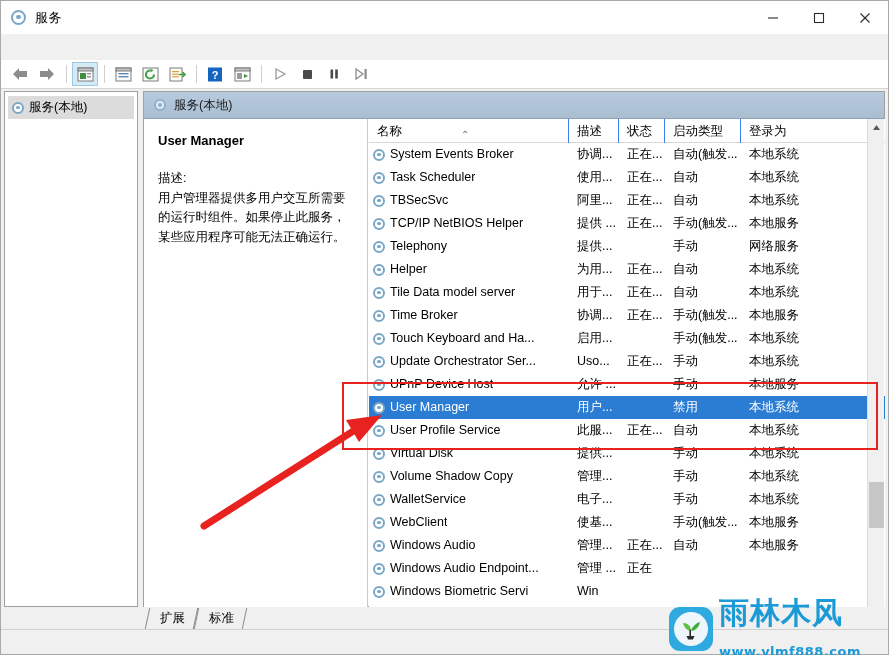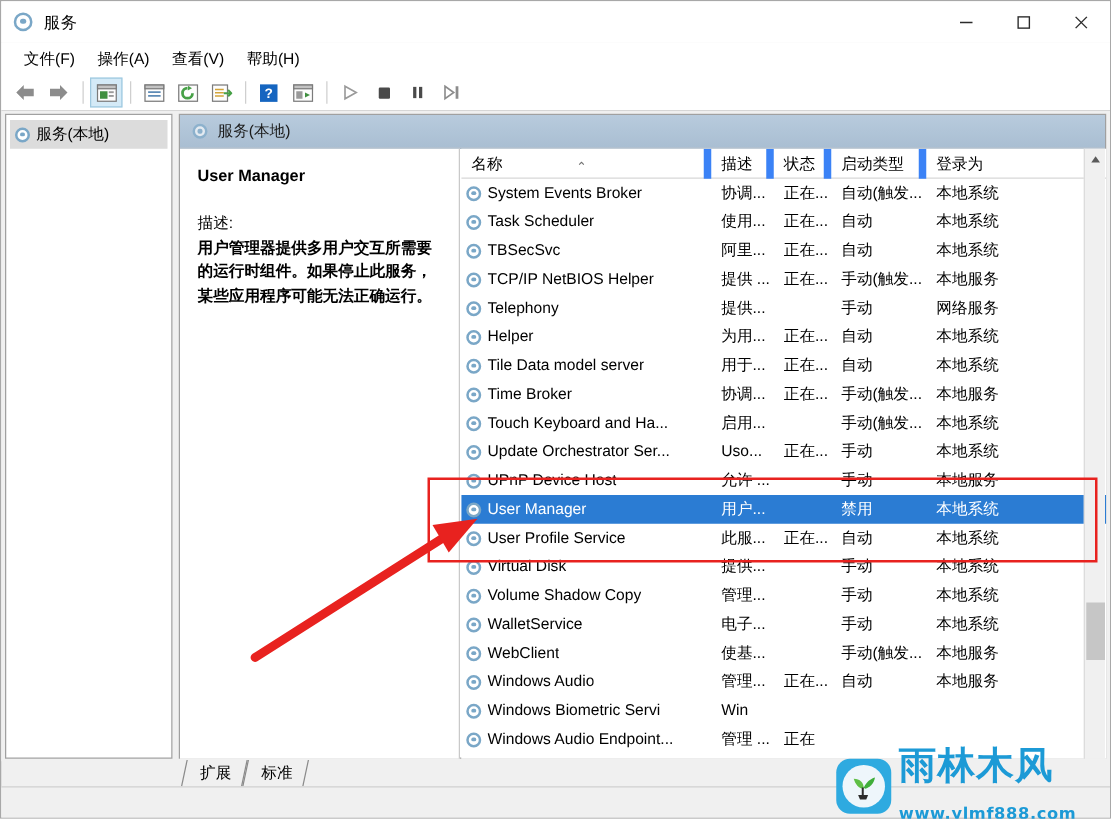--- a/index.html
+++ b/index.html
@@ -135,39 +135,39 @@
     background: #ffffff;
     border-right: 1px solid #c9c9c9;
     padding: 14px 12px 0 14px;
   }
   .detail-title {
     font-size: 13px; font-weight: bold; color: #000;
     margin-bottom: 22px;
   }
   .detail-label { font-size: 12.5px; color: #000; margin-bottom: 2px; }
   .detail-desc {
-    font-size: 12.5px; color: #000; line-height: 1.55; font-weight: bold;
+    font-size: 12.5px; color: #000; line-height: 1.55;
   }
 
   
   .listwrap {
     position: absolute; left: 225px; top: 27px;
     width: 516px; height: 488px;
     background: #ffffff;
     overflow: hidden;
   }
   .list-header {
     display: flex; height: 24px;
     background: #ffffff;
     border-bottom: 1px solid #d8d8d8;
     align-items: center;
   }
   .hcell {
     font-size: 12.5px; color: #000;
-    border-right: 6px solid #3b82f6;
+    border-right: 1px solid #3b82f6;
     height: 24px; line-height: 24px;
     padding-left: 8px; position: relative;
     overflow: hidden; white-space: nowrap;
   }
   .hcell.c-name { width: 200px; }
   .hcell.c-desc { width: 50px; }
   .hcell.c-stat { width: 46px; }
   .hcell.c-type { width: 76px; }
   .hcell.c-log  { width: 76px; border-right: none; }
   .sort-caret {
@@ -304,26 +304,20 @@
       </div>
       <div class="winbtn">
         <svg width="12" height="12" viewBox="0 0 12 12">
             <line x1="1.5" y1="1.5" x2="10.5" y2="10.5" stroke="#2b2b2b" stroke-width="1.1"></line>
             <line x1="10.5" y1="1.5" x2="1.5" y2="10.5" stroke="#2b2b2b" stroke-width="1.1"></line>
           </svg>
       </div>
     </div>
   </div>
 
-  <div class="menubar">
-    <div class="menuitem">文件(F)</div>
-    <div class="menuitem">操作(A)</div>
-    <div class="menuitem">查看(V)</div>
-    <div class="menuitem">帮助(H)</div>
-  </div>
 
   <div class="toolbar">
     <div class="tbtn">
       <svg width="18" height="14" viewBox="0 0 18 14">
           <path d="M8 1 L2 7 L8 13 L8 10 L16 10 L16 4 L8 4 Z" fill="#8c8c8c"></path>
         </svg>
     </div>
     <div class="tbtn">
       <svg width="18" height="14" viewBox="0 0 18 14">
           <path d="M10 1 L16 7 L10 13 L10 10 L2 10 L2 4 L10 4 Z" fill="#8c8c8c"></path>
@@ -614,34 +608,34 @@
                 <span>Windows Audio</span>
               </div>
               <div class="cell c-desc">管理...</div>
               <div class="cell c-stat">正在...</div>
               <div class="cell c-type">自动</div>
               <div class="cell c-log">本地服务</div>
             </div>
             <div class="row">
               <div class="cell c-name">
                 <span class="gear sm"></span>
-                <span>Windows Biometric Servi</span>
-              </div>
-              <div class="cell c-desc">Win</div>
-              <div class="cell c-stat"></div>
+                <span>Windows Audio Endpoint...</span>
+              </div>
+              <div class="cell c-desc">管理 ...</div>
+              <div class="cell c-stat">正在</div>
               <div class="cell c-type"></div>
               <div class="cell c-log"></div>
             </div>
             <div class="row">
               <div class="cell c-name">
                 <span class="gear sm"></span>
-                <span>Windows Audio Endpoint...</span>
-              </div>
-              <div class="cell c-desc">管理 ...</div>
-              <div class="cell c-stat">正在</div>
+                <span>Windows Biometric Servi</span>
+              </div>
+              <div class="cell c-desc">Win</div>
+              <div class="cell c-stat"></div>
               <div class="cell c-type"></div>
               <div class="cell c-log"></div>
             </div>
           </div>
       </div>
 
       <div class="vscroll">
         <div class="vs-up">
           <svg width="9" height="7" viewBox="0 0 9 7">
               <path d="M4.5 1 L8 6 L1 6 Z" fill="#5a5a5a"></path>

